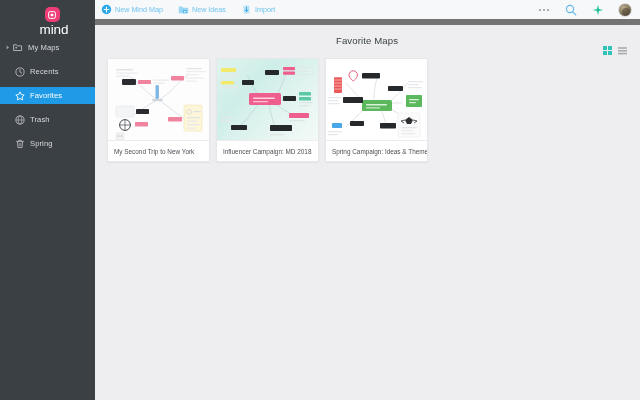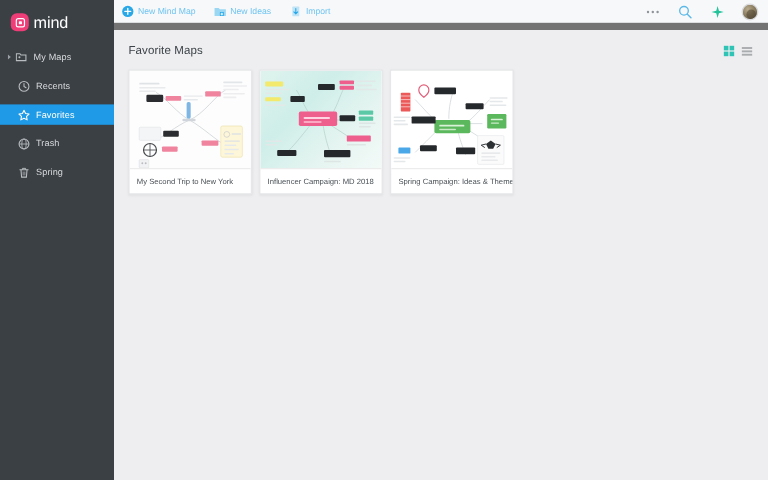--- a/index.html
+++ b/index.html
@@ -15,20 +15,21 @@
   .sidebar {
     width: 95px; height: 400px;
     background: #3b4045;
     flex: 0 0 95px;
     position: relative;
   }
   .logo-row {
     display: flex; align-items: center;
     padding: 7px 0 0 9px;
     height: 30px;
+    flex-direction: column;
   }
   .logo-mark {
     width: 15px; height: 15px;
     border-radius: 5px;
     background: #ef3d78;
     display: flex; align-items: center; justify-content: center;
     flex: 0 0 15px;
   }
   .logo-mark svg { display: block; }
   .logo-text {
@@ -123,20 +124,21 @@
     width:8px; height:8px; border-radius:50%;
     background: rgba(60,50,35,.45);
   }
 
   
   .content { flex: 1 1 auto; padding: 10px 13px 0 12px; position: relative; }
   .content-head {
     display: flex; align-items: center;
     margin-bottom: 9px;
     height: 14px;
+    flex-direction: column;
   }
   .page-title {
     font-size: 9.6px;
     color: #3c4348;
     letter-spacing: .1px;
   }
   .view-toggles { margin-left: auto; display: flex; align-items: center; gap: 6px; }
   .view-btn { width: 9px; height: 9px; cursor: pointer; display:flex; align-items:center; justify-content:center;}
   .view-btn svg { display:block; }
 

